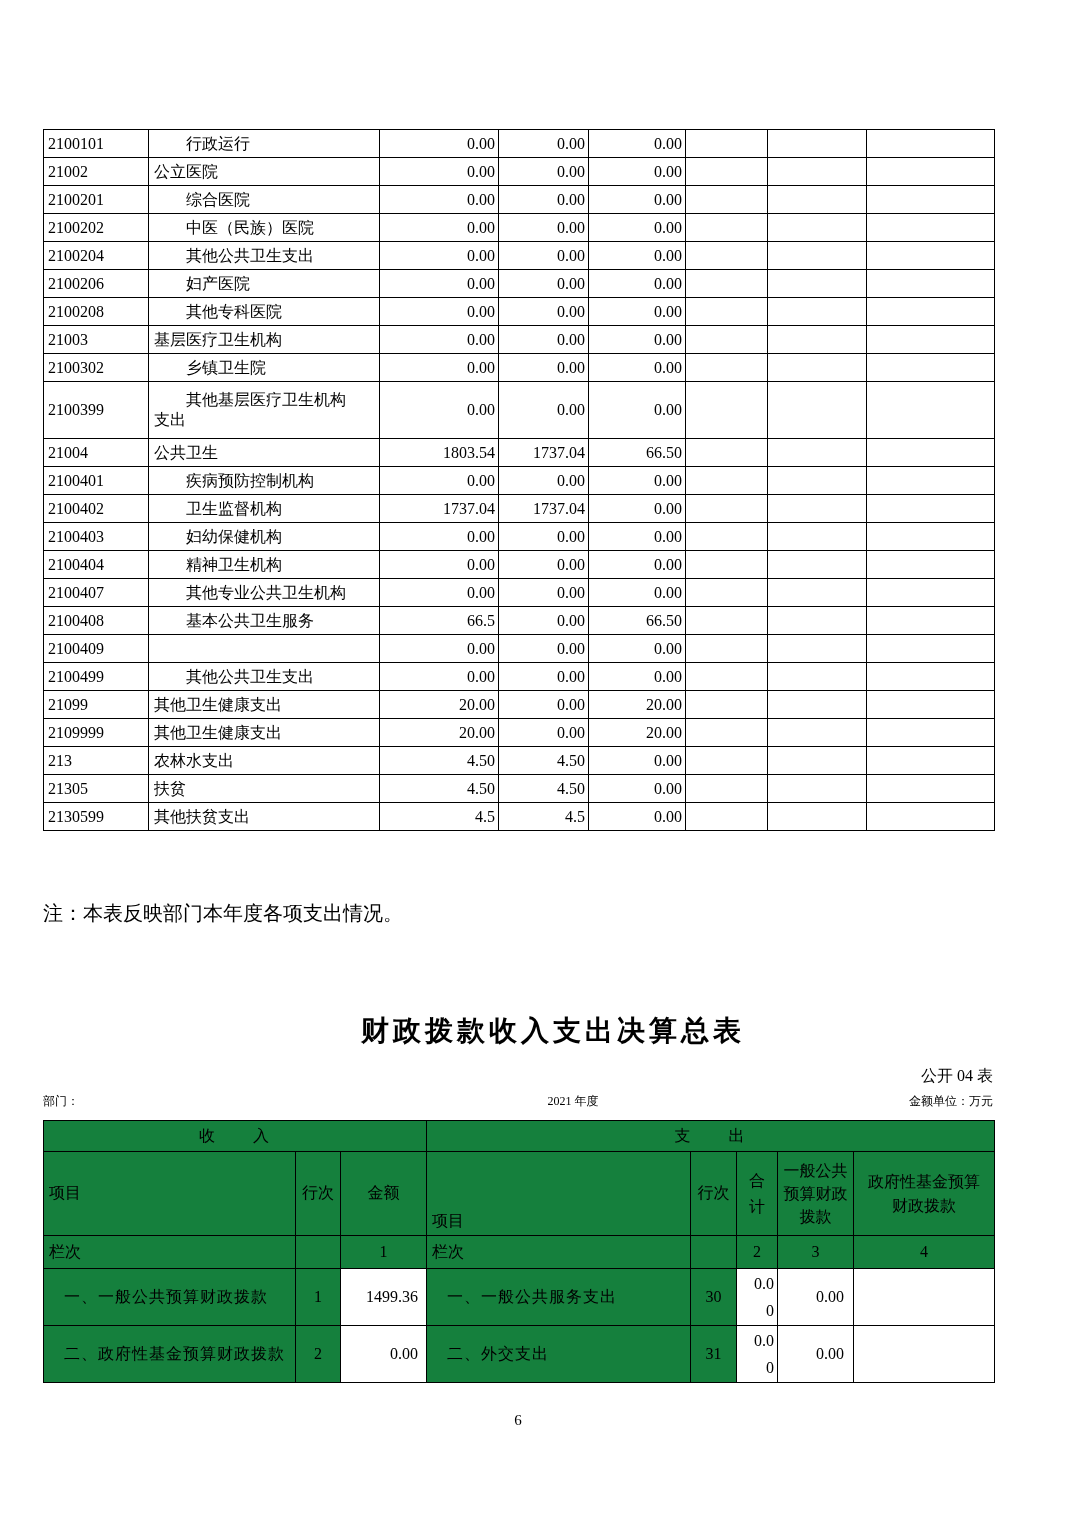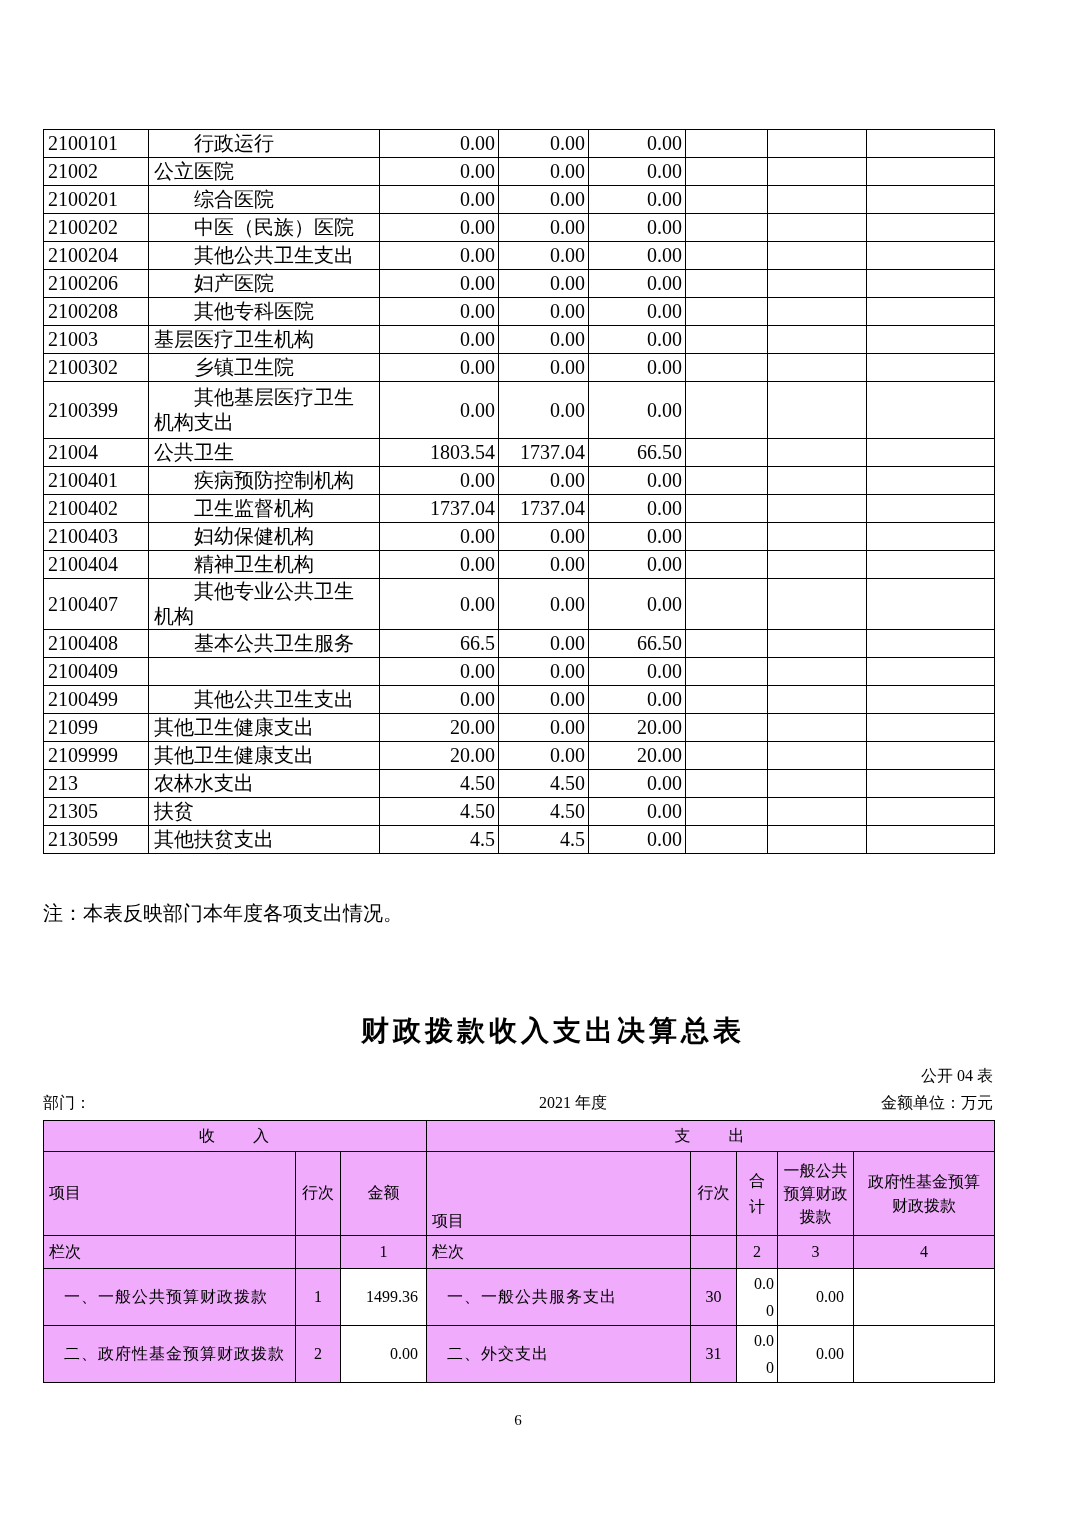--- a/index.html
+++ b/index.html
@@ -6,47 +6,47 @@
   html,body { margin:0; padding:0; }
   body {
     width:1074px; height:1520px; position:relative; overflow:hidden;
     background:#ffffff; color:#000;
     font-family:"Liberation Serif","DejaVu Serif",serif;
   }
   table { border-collapse:collapse; table-layout:fixed; }
   td { border:1px solid #000; overflow:hidden; }
 
   
-  .t1 { position:absolute; left:43px; top:129px; width:951px; font-size:20px; }
+  .t1 { position:absolute; left:43px; top:129px; width:951px; font-size:16px; }
   .t1 td { height:28px; line-height:1.25; padding:0 2px; vertical-align:middle; }
   .t1 td.code { padding-left:4px; }
   .t1 td.name { padding-left:5px; padding-right:24px; }
   .t1 td.ind  { text-indent:2em; }
   .t1 td.num  { text-align:right; padding-right:3px; }
   .t1 tr.b    { font-weight:normal; }
   .t1 tr.tall td { height:57px; }
 
   .note { position:absolute; left:43px; top:900px; font-size:20px; }
 
   
   .title {
     position:absolute; left:78px; top:1012px; width:950px; text-align:center;
     font-size:28px; font-weight:bold; letter-spacing:4px;
     font-family:"Liberation Sans","DejaVu Sans",sans-serif;
   }
   .tcode { position:absolute; left:43px; top:1066px; width:950px; text-align:right; font-size:16px; }
-  .meta  { position:absolute; left:43px; top:1093px; width:950px; height:24px; font-size:16px; }
+  .meta  { position:absolute; left:43px; top:1093px; width:950px; height:24px; font-size:12px; }
   .meta .dept { position:absolute; left:0; top:0; }
   .meta .year { position:absolute; left:530px; top:0; transform:translateX(-50%); }
   .meta .unit { position:absolute; right:0; top:0; }
 
   
   .t2 { position:absolute; left:43px; top:1120px; width:951px; font-size:16px; }
   .t2 td { padding:0; vertical-align:middle; }
-  .t2 .g { background:#f0abfc; }
+  .t2 .g { background:#15803d; }
   .t2 tr.h1 td { height:31px; text-align:center; letter-spacing:2px; }
   .t2 tr.h2 td { height:84px; text-align:center; }
   .t2 tr.h2 td.item-in { text-align:left; padding-left:5px; }
   .t2 tr.h2 td.item-ex { text-align:left; padding-left:5px; vertical-align:bottom; padding-bottom:3px; }
   .t2 tr.h3 td { height:33px; text-align:center; }
   .t2 tr.h3 td.rank { text-align:left; padding-left:5px; }
   .t2 tr.dr td { height:57px; }
   .t2 td.item { text-align:left; padding-left:20px; letter-spacing:1px; }
   .t2 td.line { text-align:center; }
   .t2 td.amt  { text-align:right; padding-right:8px; }

